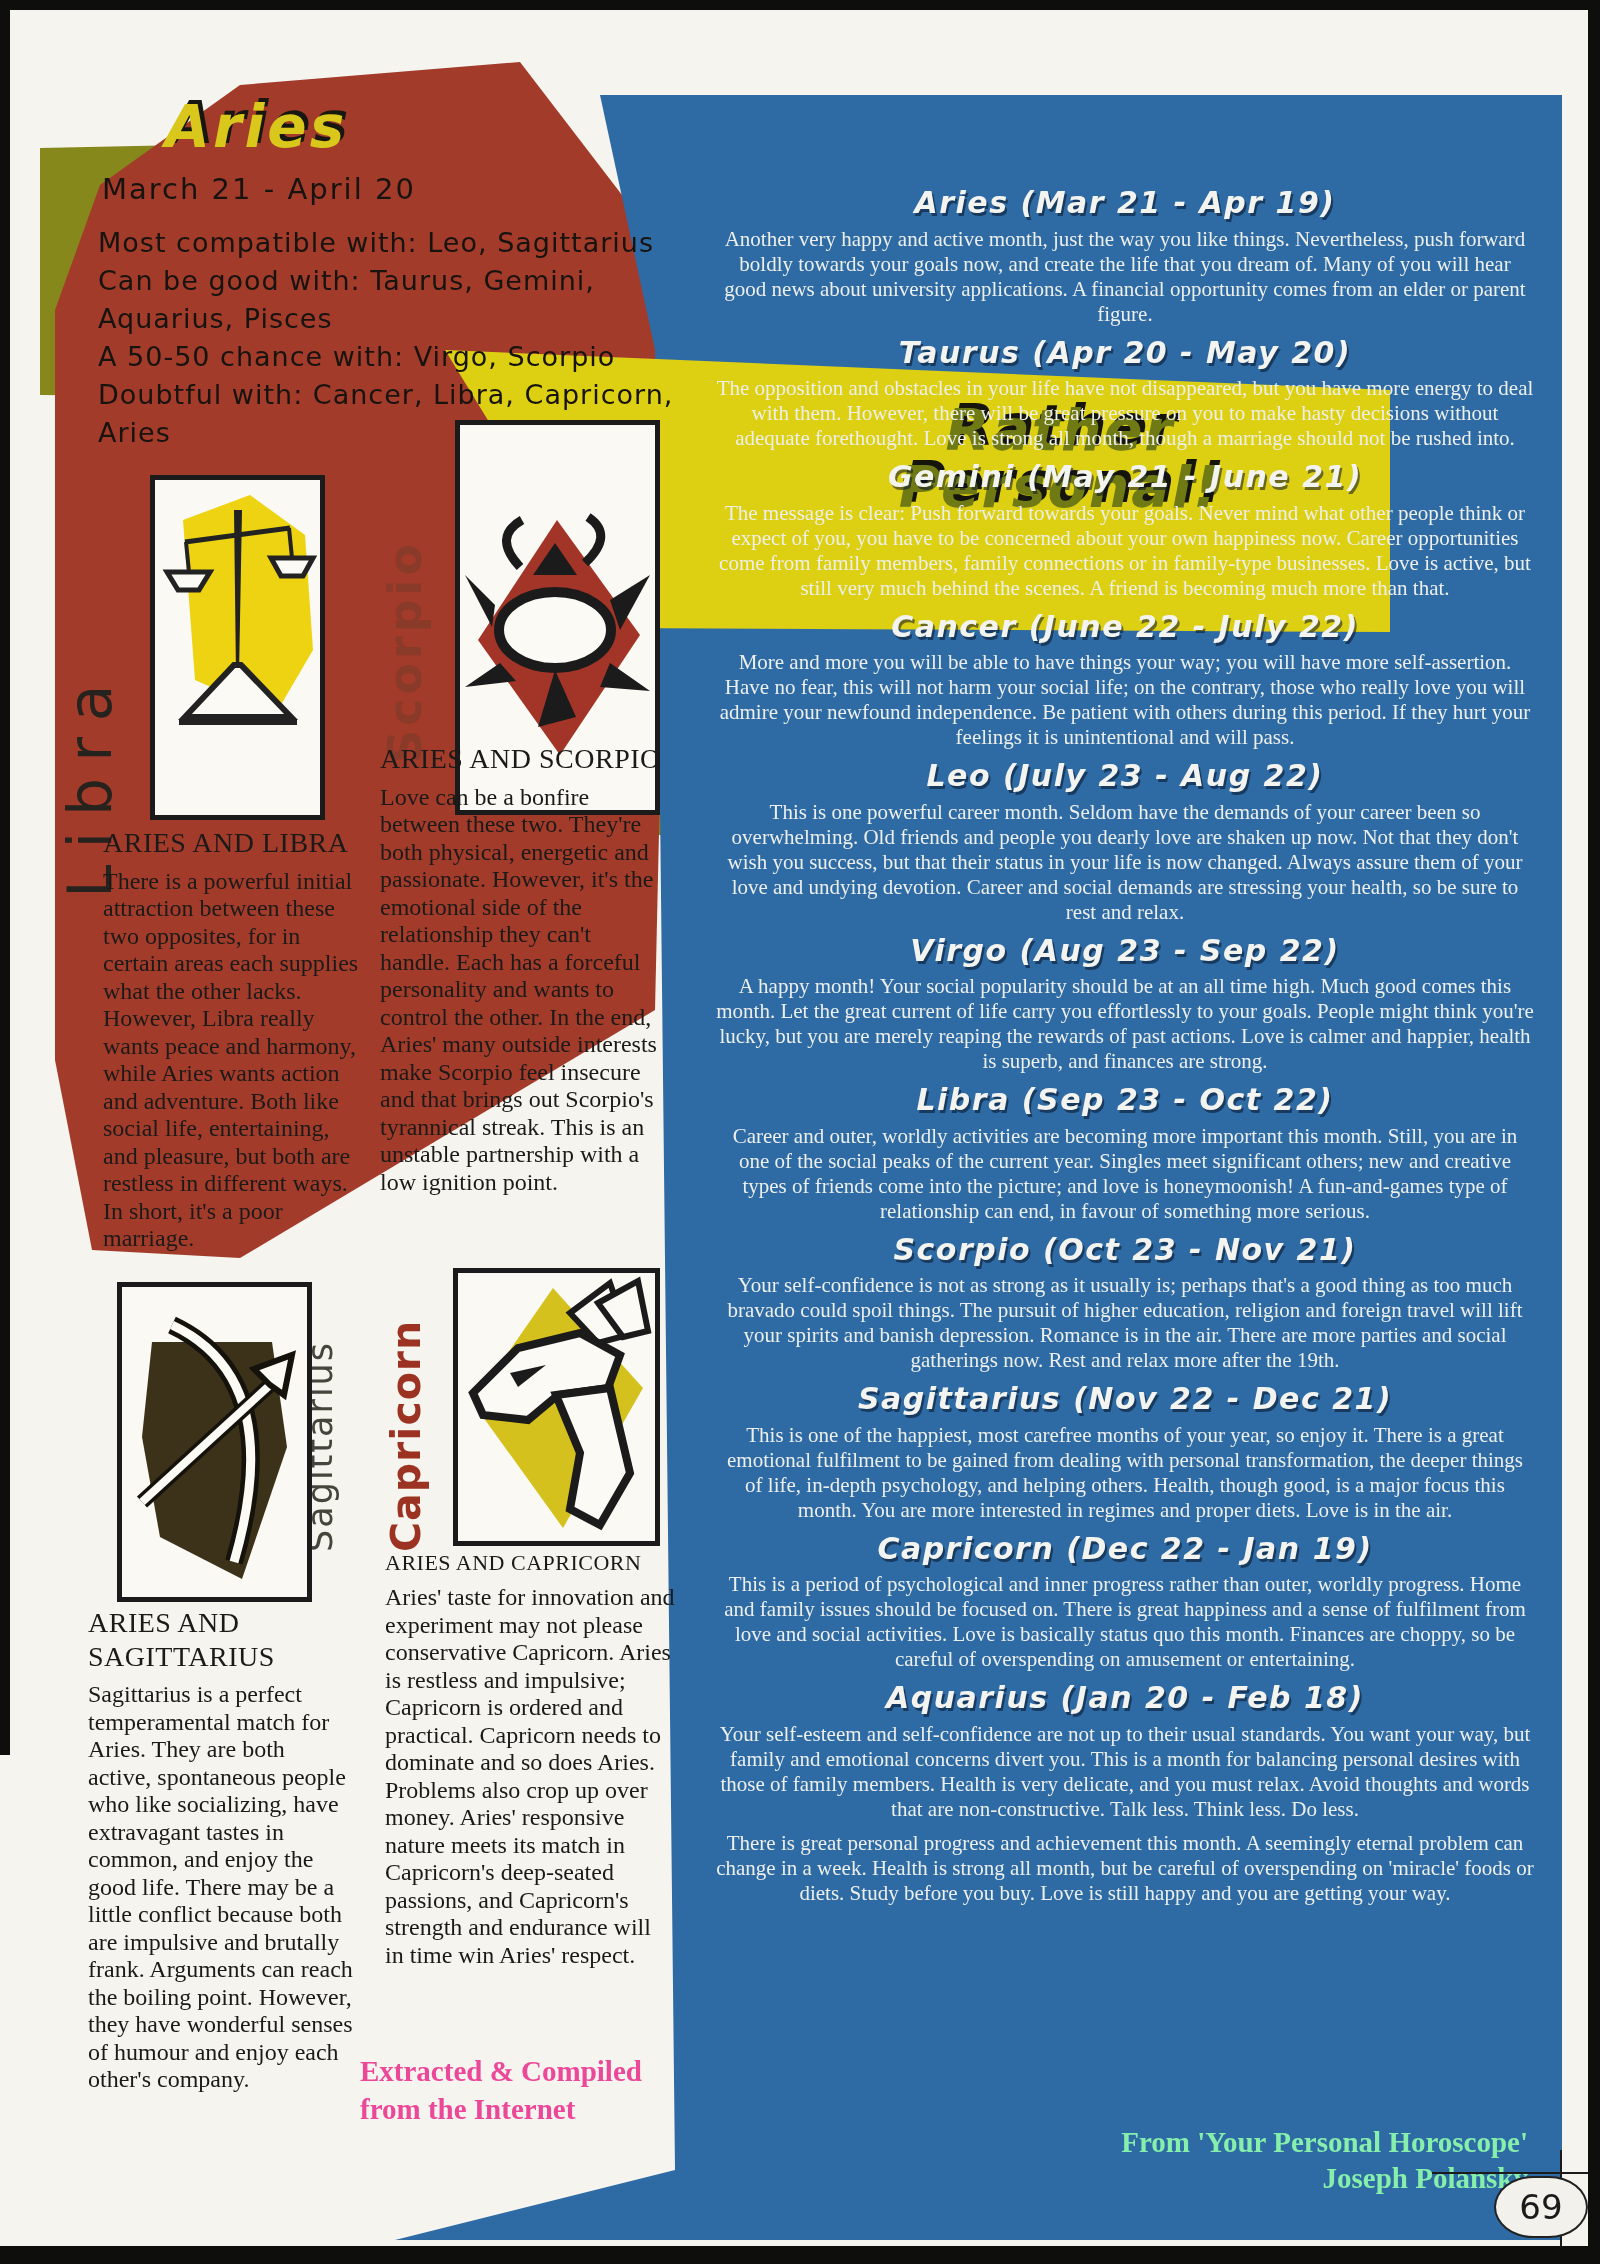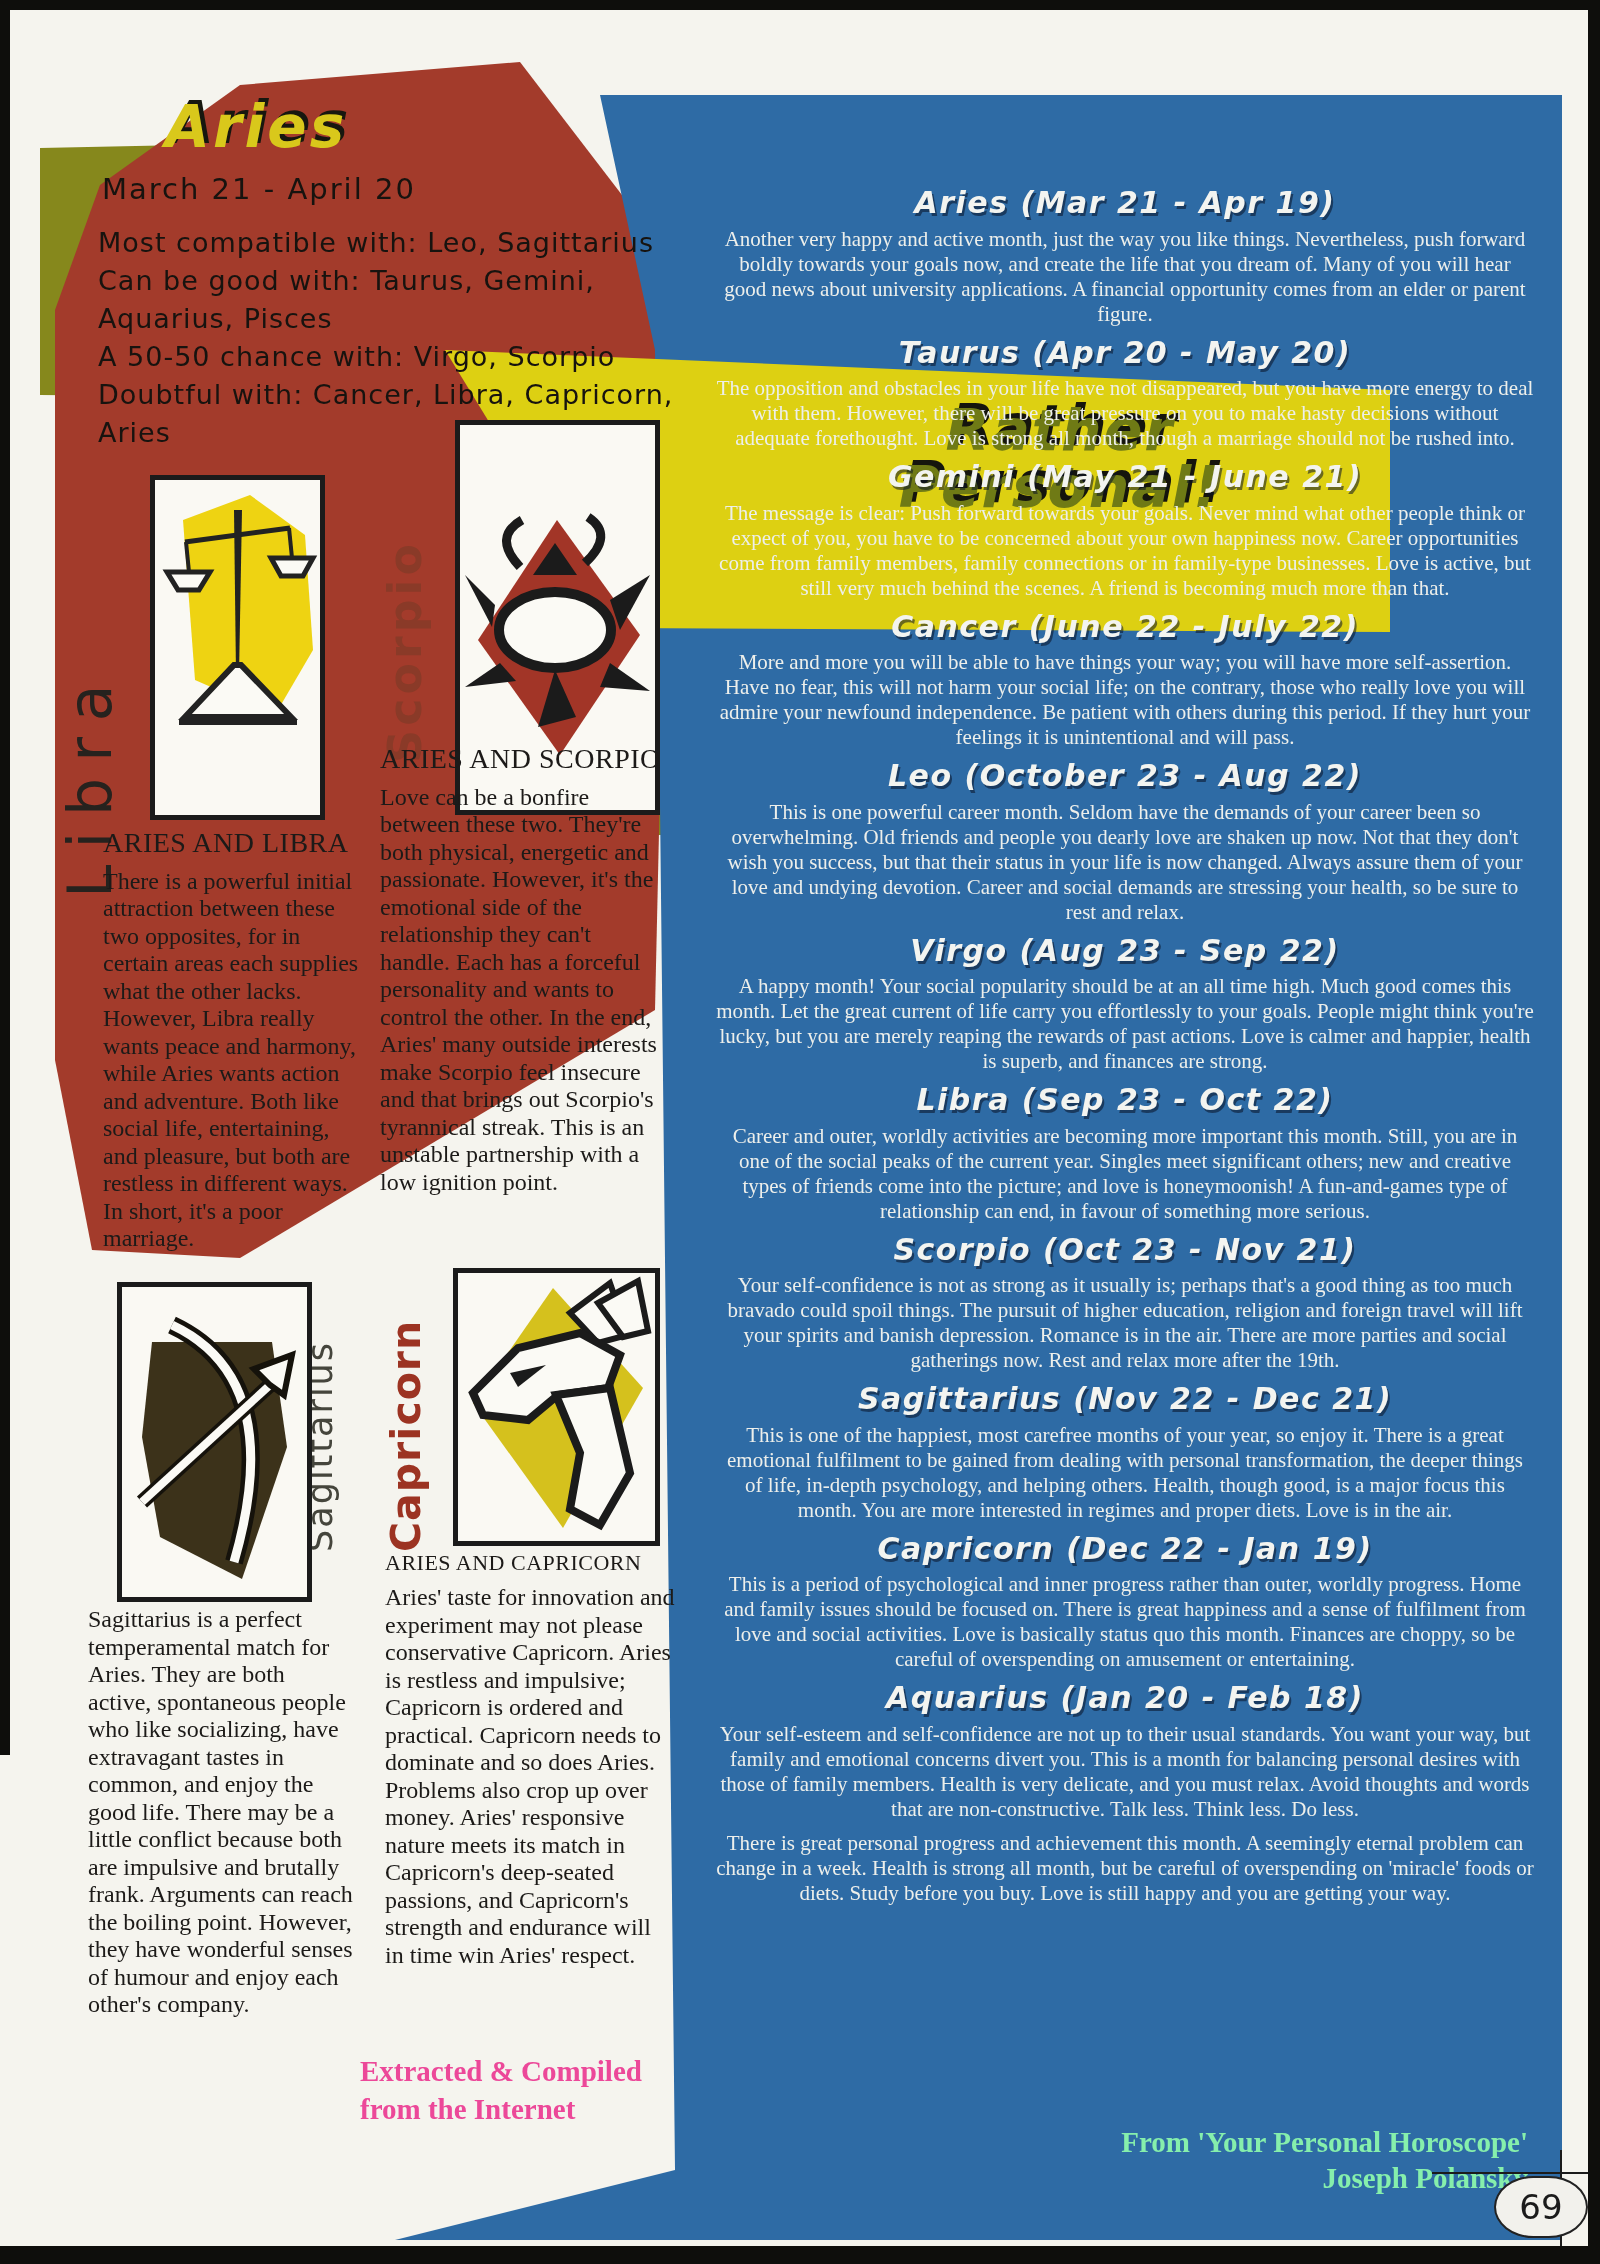--- a/index.html
+++ b/index.html
@@ -154,20 +154,21 @@
 
   <div class="abs article" id="art-libra">
     <h3>ARIES AND LIBRA</h3>
     <p>There is a powerful initial attraction between these two opposites, for in certain areas each supplies what the other lacks. However, Libra really wants peace and harmony, while Aries wants action and adventure. Both like social life, entertaining, and pleasure, but both are restless in different ways. In short, it's a poor marriage.</p>
   </div>
   <div class="abs article" id="art-scorpio">
     <h3>ARIES AND SCORPIO</h3>
     <p>Love can be a bonfire between these two. They're both physical, energetic and passionate. However, it's the emotional side of the relationship they can't handle. Each has a forceful personality and wants to control the other. In the end, Aries' many outside interests make Scorpio feel insecure and that brings out Scorpio's tyrannical streak. This is an unstable partnership with a low ignition point.</p>
   </div>
   <div class="abs article" id="art-sagittarius">
+    <h3>ARIES AND SAGITTARIUS</h3>
     <p>Sagittarius is a perfect temperamental match for Aries. They are both active, spontaneous people who like socializing, have extravagant tastes in common, and enjoy the good life. There may be a little conflict because both are impulsive and brutally frank. Arguments can reach the boiling point. However, they have wonderful senses of humour and enjoy each other's company.</p>
   </div>
   <div class="abs article" id="art-capricorn">
     <h3>ARIES AND CAPRICORN</h3>
     <p>Aries' taste for innovation and experiment may not please conservative Capricorn. Aries is restless and impulsive; Capricorn is ordered and practical. Capricorn needs to dominate and so does Aries. Problems also crop up over money. Aries' responsive nature meets its match in Capricorn's deep-seated passions, and Capricorn's strength and endurance will in time win Aries' respect.</p>
   </div>
   <div class="abs" id="attribution">Extracted &amp; Compiled
 from the Internet</div>
 
   <div class="abs" id="horoscopes">
@@ -181,21 +182,21 @@
     </section>
     <section class="horo">
       <h2>Gemini (May 21 - June 21)</h2>
       <p>The message is clear: Push forward towards your goals. Never mind what other people think or expect of you, you have to be concerned about your own happiness now. Career opportunities come from family members, family connections or in family-type businesses. Love is active, but still very much behind the scenes. A friend is becoming much more than that.</p>
     </section>
     <section class="horo">
       <h2>Cancer (June 22 - July 22)</h2>
       <p>More and more you will be able to have things your way; you will have more self-assertion. Have no fear, this will not harm your social life; on the contrary, those who really love you will admire your newfound independence. Be patient with others during this period. If they hurt your feelings it is unintentional and will pass.</p>
     </section>
     <section class="horo">
-      <h2>Leo (October 23 - Aug 22)</h2>
+      <h2>Leo (July 23 - Aug 22)</h2>
       <p>This is one powerful career month. Seldom have the demands of your career been so overwhelming. Old friends and people you dearly love are shaken up now. Not that they don't wish you success, but that their status in your life is now changed. Always assure them of your love and undying devotion. Career and social demands are stressing your health, so be sure to rest and relax.</p>
     </section>
     <section class="horo">
       <h2>Virgo (Aug 23 - Sep 22)</h2>
       <p>A happy month! Your social popularity should be at an all time high. Much good comes this month. Let the great current of life carry you effortlessly to your goals. People might think you're lucky, but you are merely reaping the rewards of past actions. Love is calmer and happier, health is superb, and finances are strong.</p>
     </section>
     <section class="horo">
       <h2>Libra (Sep 23 - Oct 22)</h2>
       <p>Career and outer, worldly activities are becoming more important this month. Still, you are in one of the social peaks of the current year. Singles meet significant others; new and creative types of friends come into the picture; and love is honeymoonish! A fun-and-games type of relationship can end, in favour of something more serious.</p>
     </section>

